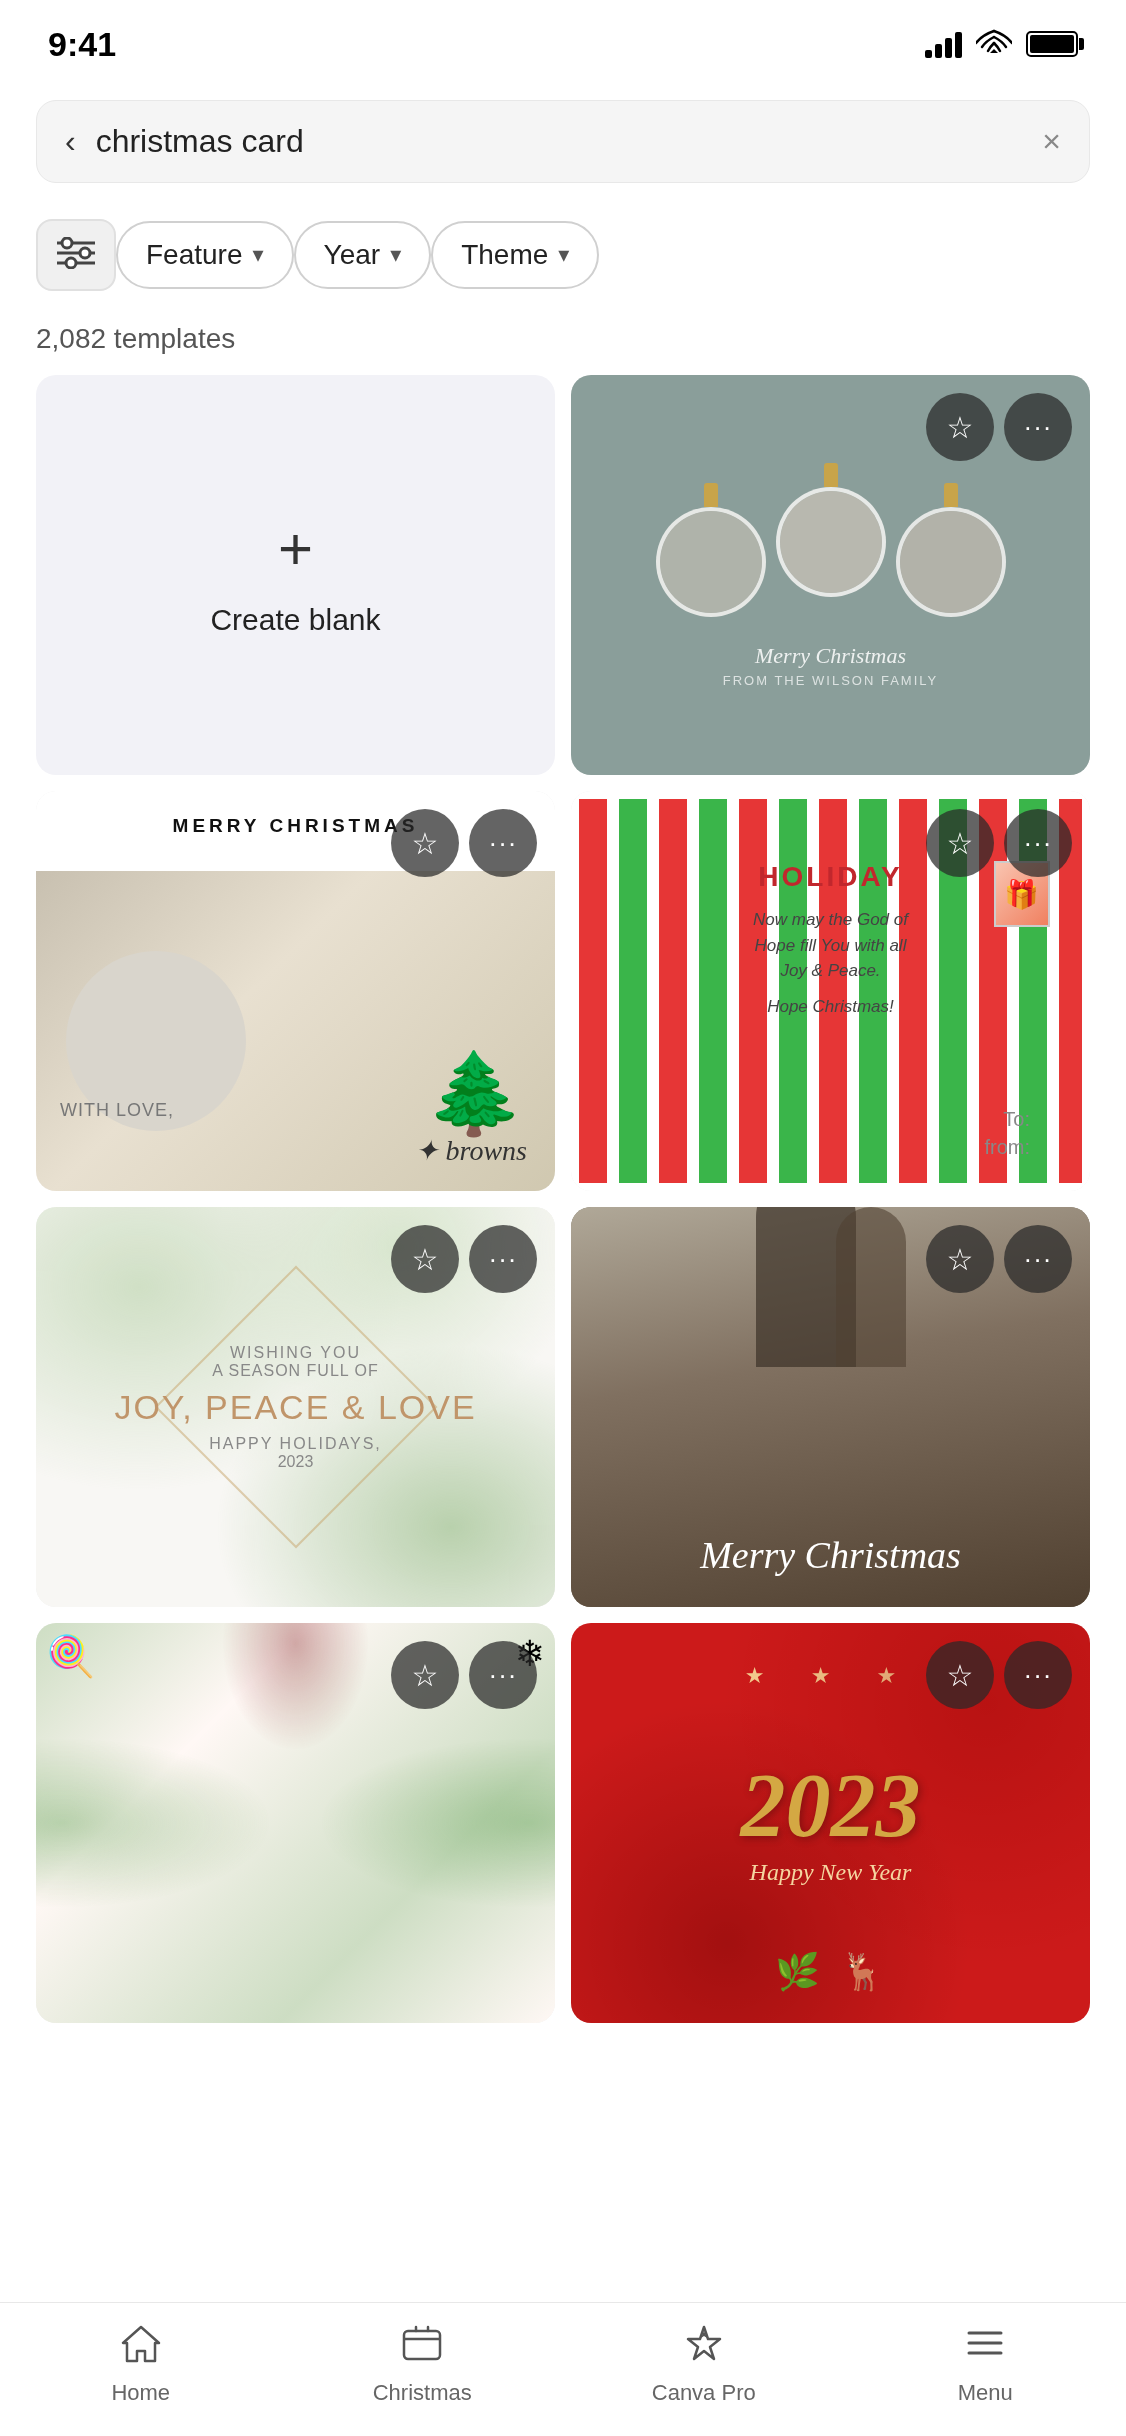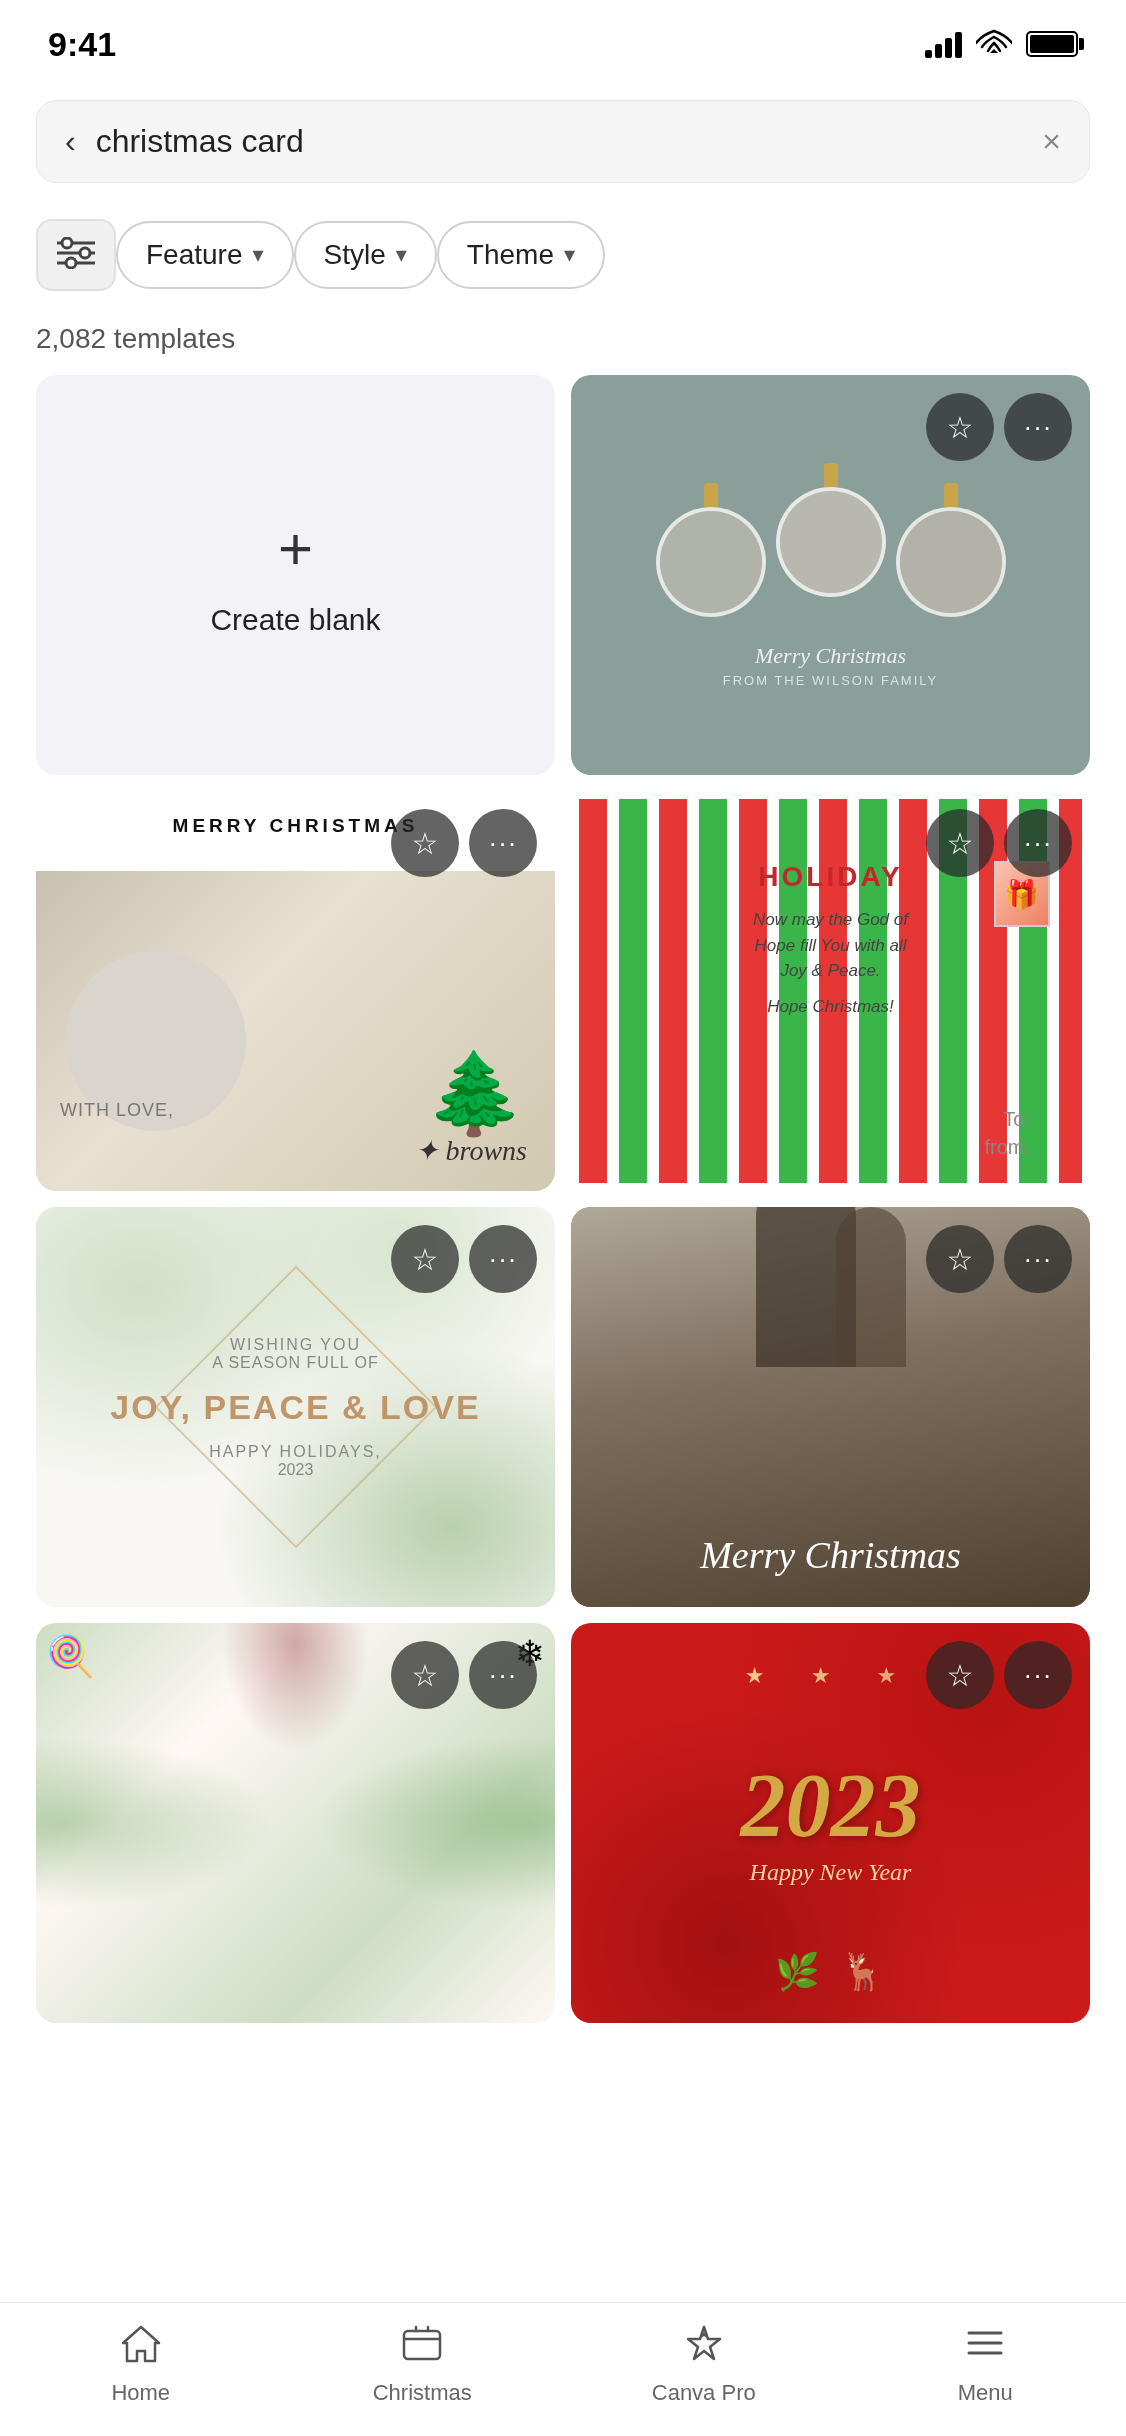--- a/index.html
+++ b/index.html
@@ -348,23 +348,23 @@
       letter-spacing: 2px;
     }
     .card-floral-season {
       font-size: 16px;
       color: #888;
       letter-spacing: 1px;
     }
     .card-floral-joy {
       font-size: 34px;
       color: #c0956a;
-      font-weight: 700;
+      font-weight: 400;
       letter-spacing: 2px;
-      margin: 16px 0;
+      margin: 8px 0;
       text-align: center;
     }
     .card-floral-happy {
       font-size: 16px;
       color: #888;
       letter-spacing: 2px;
     }
     .card-floral-year {
       font-size: 16px;
       color: #888;
@@ -643,21 +643,21 @@
         <line x1="0" y1="26" x2="38" y2="26" stroke="#444" stroke-width="3" stroke-linecap="round"></line>
         <circle cx="14" cy="26" r="5" fill="#fff" stroke="#444" stroke-width="3"></circle>
       </svg>
     </span>
   </div>
   <div class="filter-chip">
     <span class="filter-chip-label">Feature</span>
     <span class="filter-chip-chevron">▾</span>
   </div>
   <div class="filter-chip">
-    <span class="filter-chip-label">Style</span>
+    <span class="filter-chip-label">Year</span>
     <span class="filter-chip-chevron">▾</span>
   </div>
   <div class="filter-chip">
     <span class="filter-chip-label">Theme</span>
     <span class="filter-chip-chevron">▾</span>
   </div>
 </div>
 
 <div class="template-count">2,082 templates</div>
 

